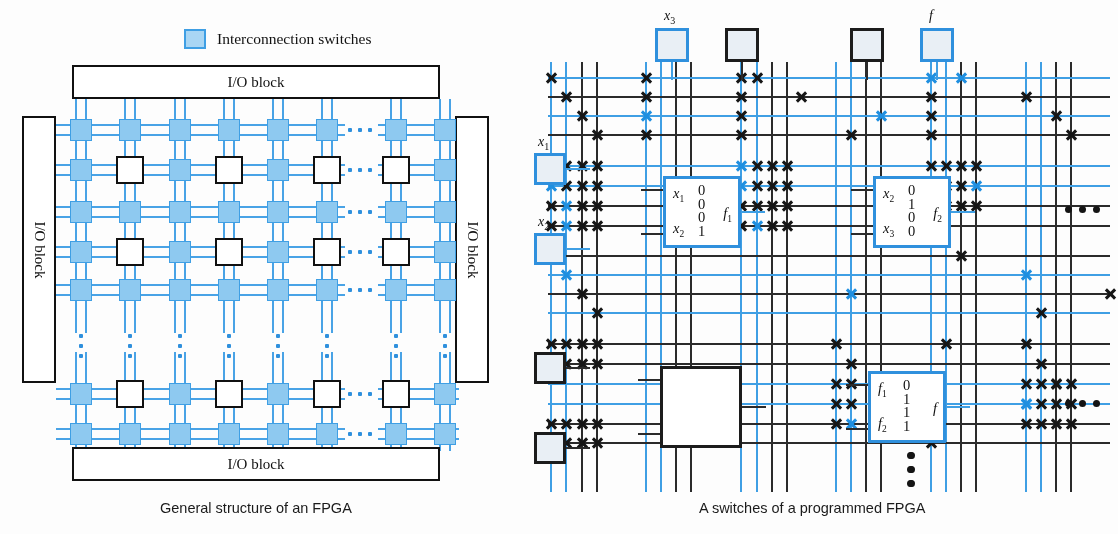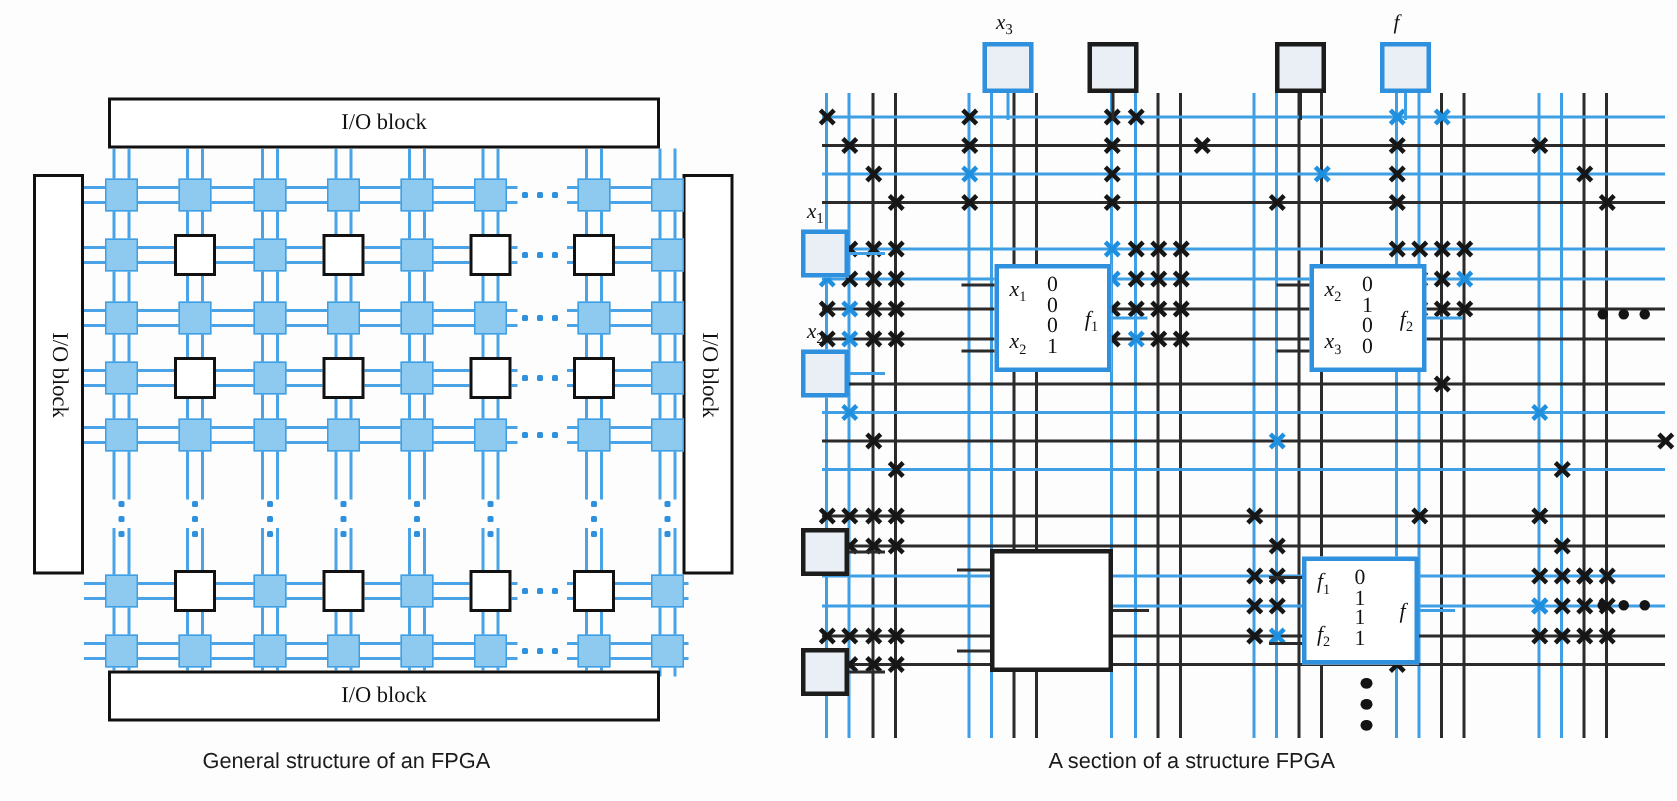--- a/index.html
+++ b/index.html
@@ -70,20 +70,24 @@
 
   .caption{position:absolute;font-family:"Liberation Sans",sans-serif;font-size:14.5px;color:#1b1b1b;
            white-space:nowrap;}
 </style>
 </head>
 <body>
 
 <div id="root">
 
   <div id="legend">
+    <div class="legend-item" style="left:158px;top:1px;">
+      <span class="legend-swatch-switch"></span>
+      <span class="legend-text">Interconnection switches</span>
+    </div>
   </div>
 
   <div class="abs" id="left-diagram" style="left:0;top:0;width:520px;height:534px;">
 
     <div class="abs" id="left-wires" style="left:0;top:0;width:520px;height:534px;">
         <div class="wire-v" style="left: 75.2px; top: 99px; height: 234px; background: rgb(73, 163, 230);"></div>
         <div class="wire-v" style="left: 75.2px; top: 352px; height: 99px; background: rgb(73, 163, 230);"></div>
         <div class="wire-v" style="left: 85.2px; top: 99px; height: 234px; background: rgb(73, 163, 230);"></div>
         <div class="wire-v" style="left: 85.2px; top: 352px; height: 99px; background: rgb(73, 163, 230);"></div>
         <div class="wire-v" style="left: 124.2px; top: 99px; height: 234px; background: rgb(73, 163, 230);"></div>
@@ -287,21 +291,21 @@
           <i></i>
           <i></i>
         </div>
         <div class="dots-v" style="left: 443px; top: 334px;">
           <i></i>
           <i></i>
           <i></i>
         </div>
       </div>
 
-    <div class="caption" style="left:135px;top:500px;">General structure of an FPGA</div>
+    <div class="caption" style="left:160px;top:500px;">General structure of an FPGA</div>
   </div>
 
   <div class="abs" id="right-diagram" style="left:520px;top:0;width:598px;height:534px;">
 
     <div class="abs" id="right-lines" style="left:0;top:0;width:598px;height:534px;">
         <div class="rline-v blu" style="left: 30.25px; top: 62px; height: 430px; background: rgb(63, 159, 228);"></div>
         <div class="rline-v blu" style="left: 45.25px; top: 62px; height: 430px; background: rgb(63, 159, 228);"></div>
         <div class="rline-v blk" style="left: 61.25px; top: 62px; height: 430px; background: rgb(43, 43, 43);"></div>
         <div class="rline-v blk" style="left: 76.25px; top: 62px; height: 430px; background: rgb(43, 43, 43);"></div>
         <div class="rline-v blu" style="left: 125.25px; top: 62px; height: 430px; background: rgb(63, 159, 228);"></div>
@@ -537,15 +541,15 @@
       <i></i>
         <i></i>
         <i></i>
     </div>
     <div class="bdots-v" style="left:387px;top:452px;">
       <i></i>
         <i></i>
         <i></i>
     </div>
 
-    <div class="caption" style="left:179px;top:500px;">A section of a structure FPGA</div>
+    <div class="caption" style="left:179px;top:500px;">A switches of a programmed FPGA</div>
   </div>
 </div>
 
 </body></html>

